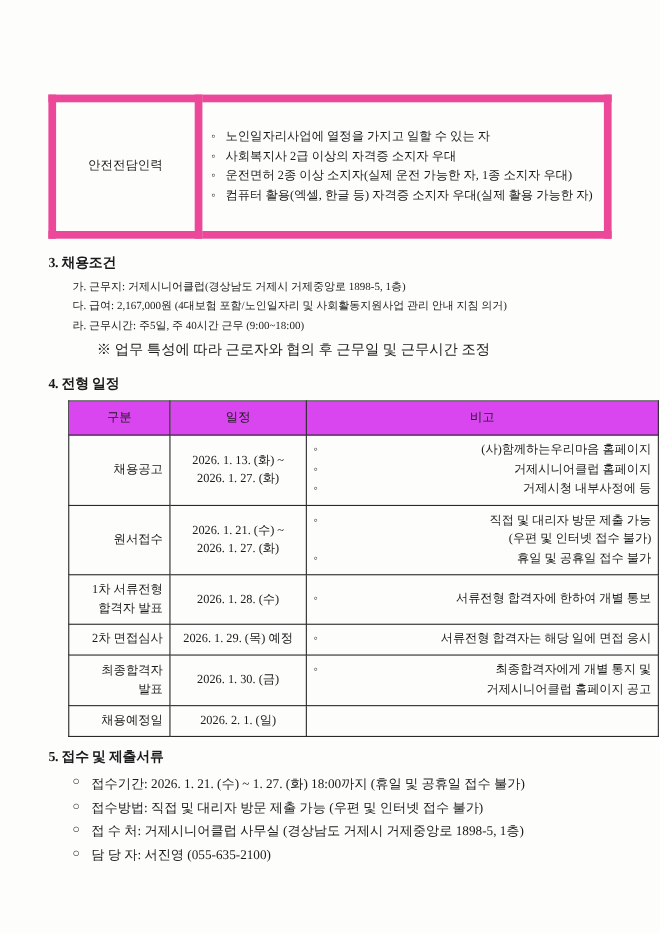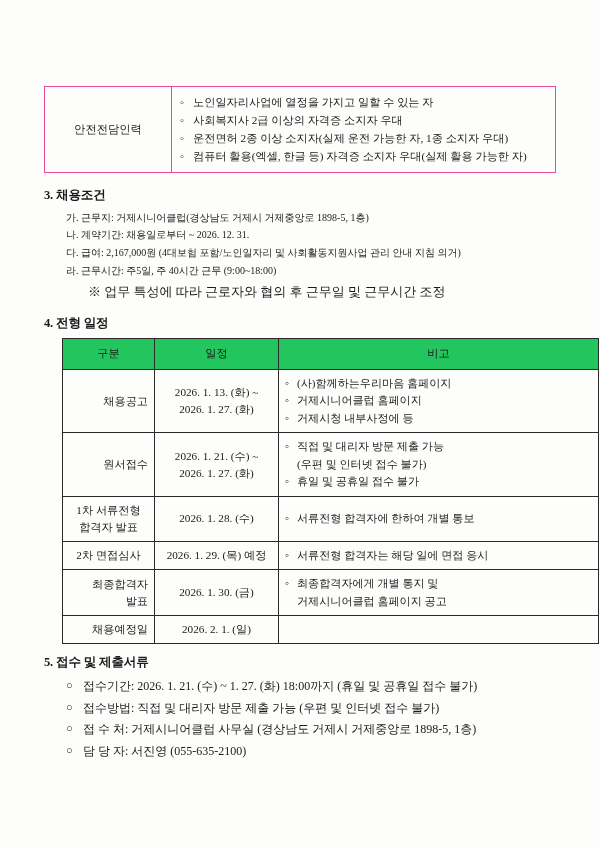--- a/index.html
+++ b/index.html
@@ -25,22 +25,22 @@
   }
 
   
   .top-table {
     border-collapse: collapse;
     width: 100%;
     margin-bottom: 14px;
     table-layout: fixed;
   }
   .top-table td {
-    border: 1px solid #ec4899;
-    padding: 6px 8px;
+    border: 7px solid #ec4899;
+    padding: 22px 8px;
     vertical-align: middle;
     font-size: 11.3px;
     line-height: 1.55;
   }
   .top-table td.label {
     width: 110px;
     text-align: center;
     white-space: nowrap;
   }
   .bullet-list {
@@ -92,41 +92,41 @@
     width: 536px;
   }
   .sched th, .sched td {
     border: 1px solid #2a2a2a;
     font-size: 11.2px;
     line-height: 1.5;
     padding: 5px 6px;
     vertical-align: middle;
   }
   .sched thead th {
-    background: #22c55e;
+    background: #d946ef;
     text-align: center;
     font-weight: normal;
     height: 22px;
     padding: 4px 6px;
     margin-left: 40px;
   }
   .col-gubun { width: 92px; }
   .col-ilja { width: 124px; }
   .col-bigo { width: 320px; }
-  .sched td.l { text-align: left; }
+  .sched td.l { text-align: right; }
   .sched td.date {
     text-align: center;
     white-space: pre-line;
   }
   .sched td.gubun {
     text-align: right;
     white-space: pre-line;
   }
   .sched td.gubun.lead {
-    text-align: center;
+    text-align: right;
     padding-left: 6px;
   }
   .note-list {
     margin: 0;
     padding: 0;
     list-style: none;
   }
   .note-list li {
     position: relative;
     padding-left: 12px;
@@ -187,21 +187,20 @@
             <li>운전면허 2종 이상 소지자(실제 운전 가능한 자, 1종 소지자 우대)</li>
             <li>컴퓨터 활용(엑셀, 한글 등) 자격증 소지자 우대(실제 활용 가능한 자)</li>
           </ul>
         </td>
       </tr>
     </tbody>
   </table>
 
   <div class="section-title">3. 채용조건</div>
   <p class="para">가. 근무지: 거제시니어클럽(경상남도 거제시 거제중앙로 1898-5, 1층)</p>
-  <p class="para">나. 계약기간: 채용일로부터 ~ 2026. 12. 31.</p>
   <p class="para">다. 급여: 2,167,000원 (4대보험 포함/노인일자리 및 사회활동지원사업 관리 안내 지침 의거)</p>
   <p class="para">라. 근무시간: 주5일, 주 40시간 근무 (9:00~18:00)</p>
   <p class="para note">※ 업무 특성에 따라 근로자와 협의 후 근무일 및 근무시간 조정</p>
 
   <div class="section-title">4. 전형 일정</div>
 
   <div class="sched-wrap">
     <table class="sched">
       <colgroup>
         <col class="col-gubun">

